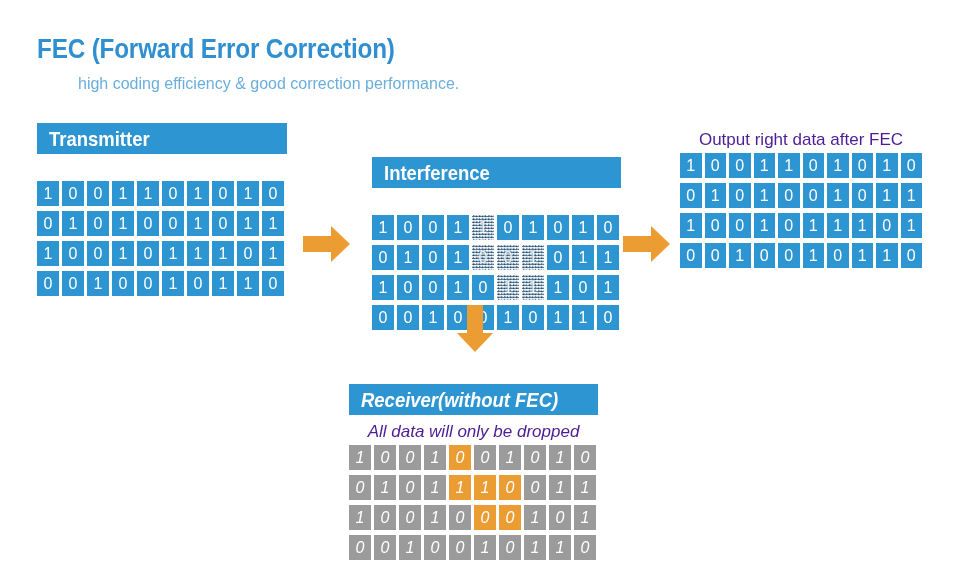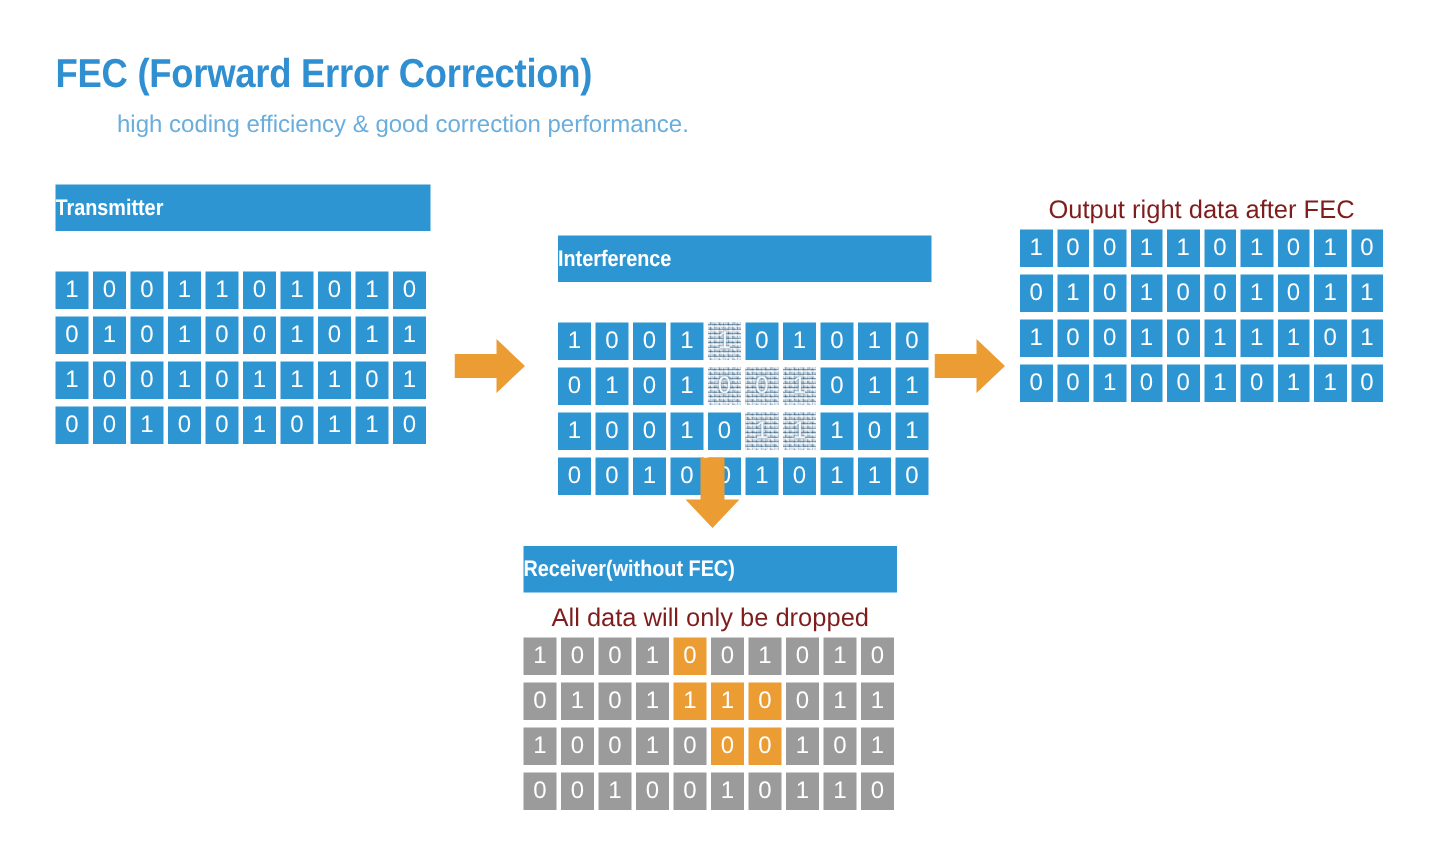--- a/index.html
+++ b/index.html
@@ -37,37 +37,38 @@
     white-space: nowrap;
     margin-left: 40px;
   }
 
   
   .panel { position: absolute; }
 
   .panel-header {
     background: #2e95d3;
     color: #ffffff;
-    font-size: 15px;
+    font-size: 21px;
     font-weight: bold;
     height: 31px;
     line-height: 31px;
+    padding-left: 12px;
     box-sizing: border-box;
     white-space: nowrap;
     letter-spacing: 0px;
   }
   .panel-header > span {
     display: inline-block;
     transform: scaleX(0.88);
     transform-origin: left center;
   }
 
   .panel-caption {
     font-size: 17px;
-    color: #7f1d1d;
+    color: #4c1d95;
     text-align: center;
     white-space: nowrap;
     height: 22px;
     line-height: 22px;
   }
 
   
   .bit-grid {
     display: flex;
     flex-direction: column;
@@ -308,21 +309,21 @@
       </div>
     </div>
 </div>
 
 <div class="arrow-down" style="left:455px; top:305px;">
   <svg class="arrow-svg" width="40" height="48" viewBox="0 0 40 48" aria-hidden="true">
     <polygon points="12,0 28,0 28,28 38,28 20,47 2,28 12,28" fill="#eb9c33"></polygon>
   </svg>
 </div>
 
-<div class="panel" style="left:349px; top:364px; width:249px;">
+<div class="panel" style="left:349px; top:384px; width:249px;font-style:italic;">
   <div class="panel-header">
     <span>Receiver(without FEC)</span>
   </div>
   <div class="panel-caption" style="margin-top:6px;">All data will only be dropped</div>
   <div class="bit-grid" style="margin-top:2px;">
       <div class="bit-row">
         <div class="bit gray"><span class="glyph">1</span></div>
         <div class="bit gray"><span class="glyph">0</span></div>
         <div class="bit gray"><span class="glyph">0</span></div>
         <div class="bit gray"><span class="glyph">1</span></div>

